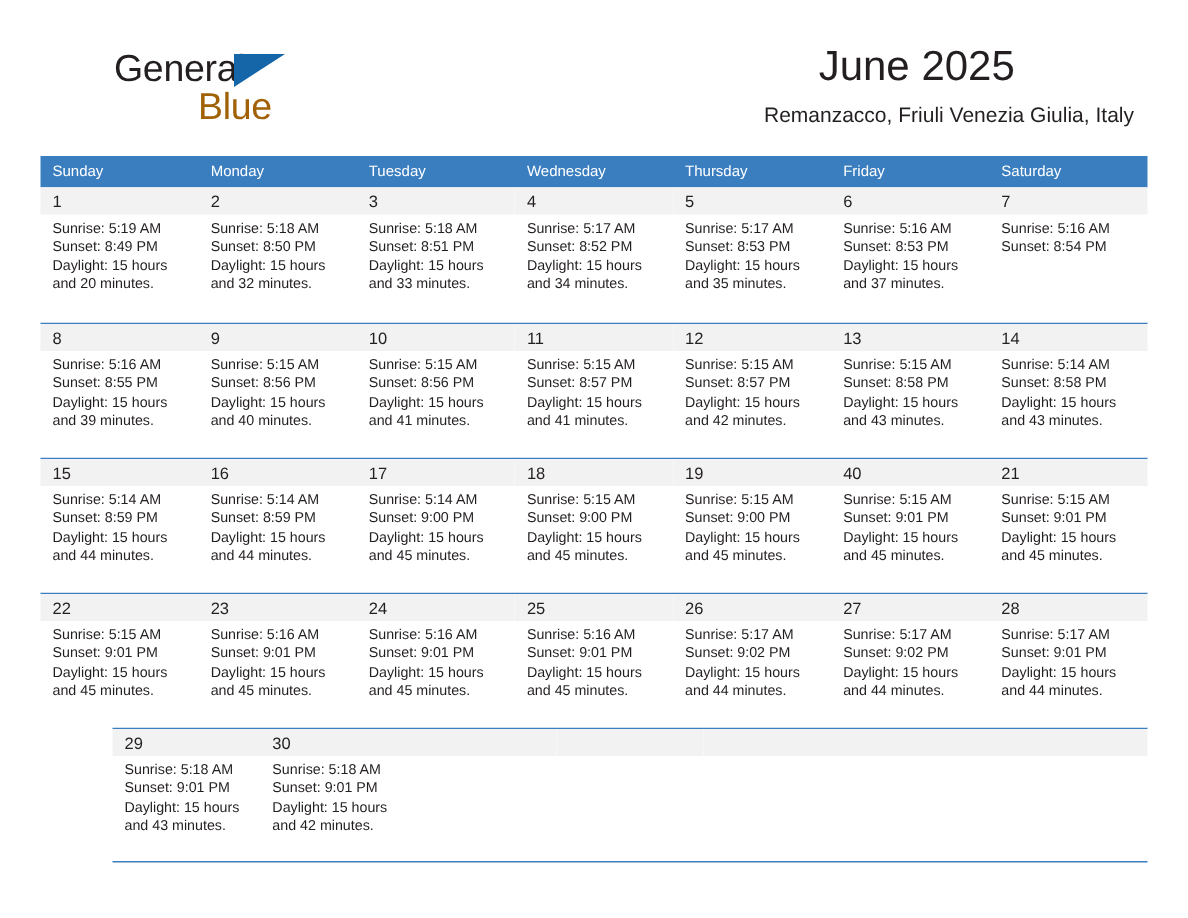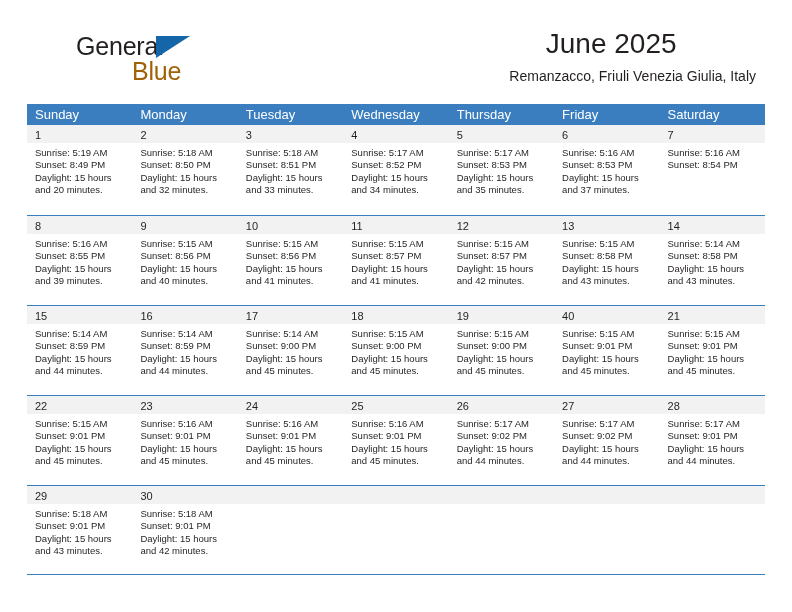--- a/index.html
+++ b/index.html
@@ -98,35 +98,35 @@
   }
   .weekdays {
     display: flex;
     background: #3b7ebf;
     height: 21px;
   }
   .weekday {
     flex: 1 1 0;
     min-width: 0;
     color: #ffffff;
-    font-size: 13px;
+    font-size: 10px;
     line-height: 21px;
     padding-left: 8px;
     box-sizing: border-box;
     white-space: nowrap;
   }
 
   .week {
     display: flex;
     border-top: 1px solid #3b7ebf;
     height: 90px;
     box-sizing: border-box;
   }
   .week.first { border-top: none; }
-  .week.last { border-bottom: 1px solid #3b7ebf; }
+  .week.last { border-bottom: 1px solid #3b7ebf; margin-left: 48px; }
 
   .day {
     flex: 1 1 0;
     min-width: 0;
     box-sizing: border-box;
     background: #ffffff;
     position: relative;
   }
   .day-numberbar {
     height: 18px;

